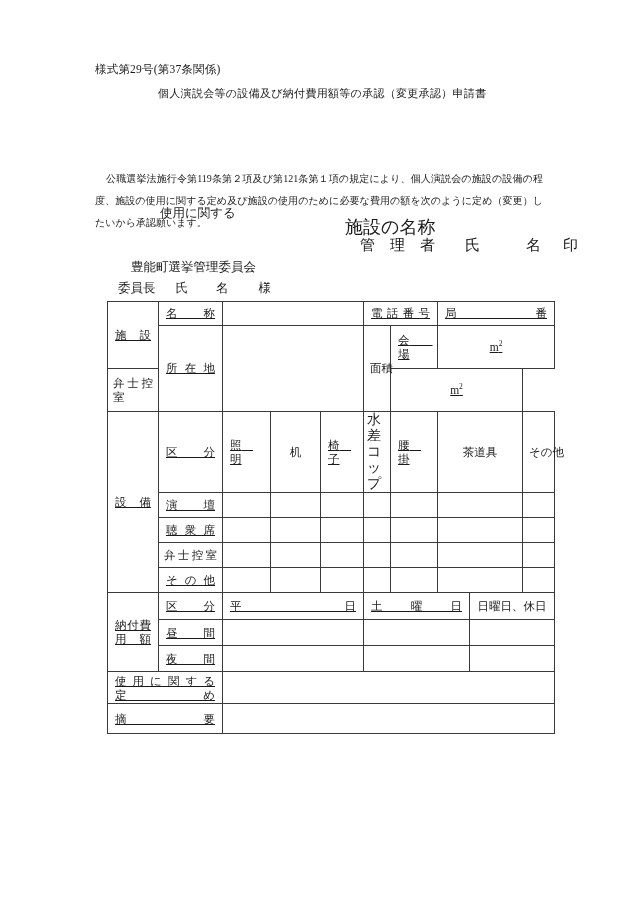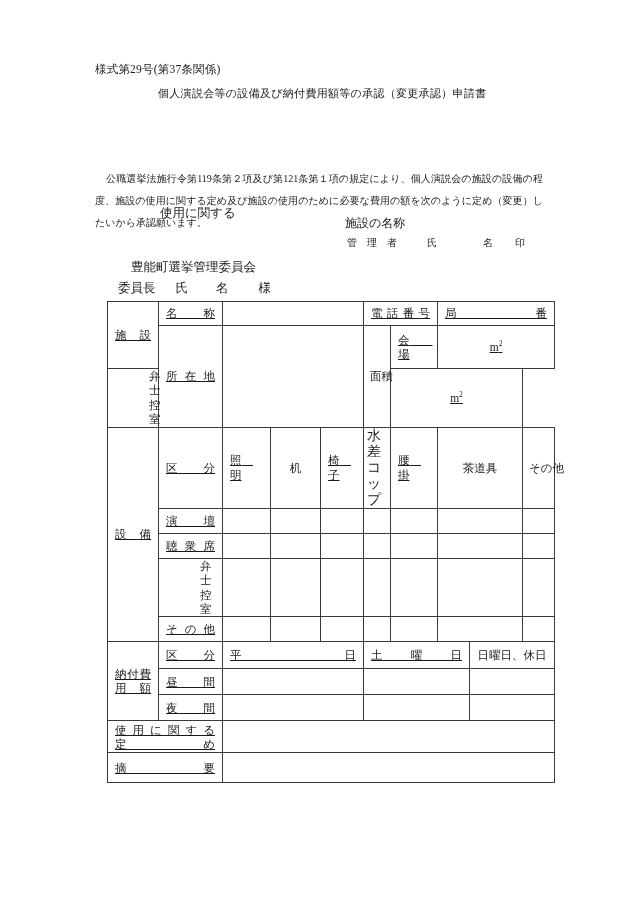--- a/index.html
+++ b/index.html
@@ -61,28 +61,28 @@
     position: absolute;
     left: 160px;
     top: 205px;
     font-size: 12.5px;
     white-space: nowrap;
   }
   .facility-name-line {
     position: absolute;
     left: 345px;
     top: 215px;
-    font-size: 12px;
+    font-size: 18px;
     white-space: nowrap;
   }
   .manager-line {
     position: absolute;
-    left: 347px;
+    left: 360px;
     top: 236px;
-    font-size: 10px;
+    font-size: 15px;
     white-space: nowrap;
   }
   .manager-line .gap-1 { display: inline-block; width: 30px; }
   .manager-line .gap-2 { display: inline-block; width: 46px; }
   .manager-line .gap-3 { display: inline-block; width: 22px; }
 
   .committee-line {
     position: absolute;
     left: 103px;
     top: 259px;
@@ -131,21 +131,20 @@
     text-justify: inter-ideograph;
     padding: 0 7px;
     text-decoration: underline;
   }
   .just-narrow {
     display: block;
     text-align: justify;
     text-align-last: justify;
     text-justify: inter-ideograph;
     padding: 0 5px;
-    margin-left: 36px;
   }
   .twoline {
     display: block;
     font-size: 14px;
     line-height: 1.15;
   }
   .twoline span {
     display: block;
     text-align: justify;
     text-align-last: justify;

